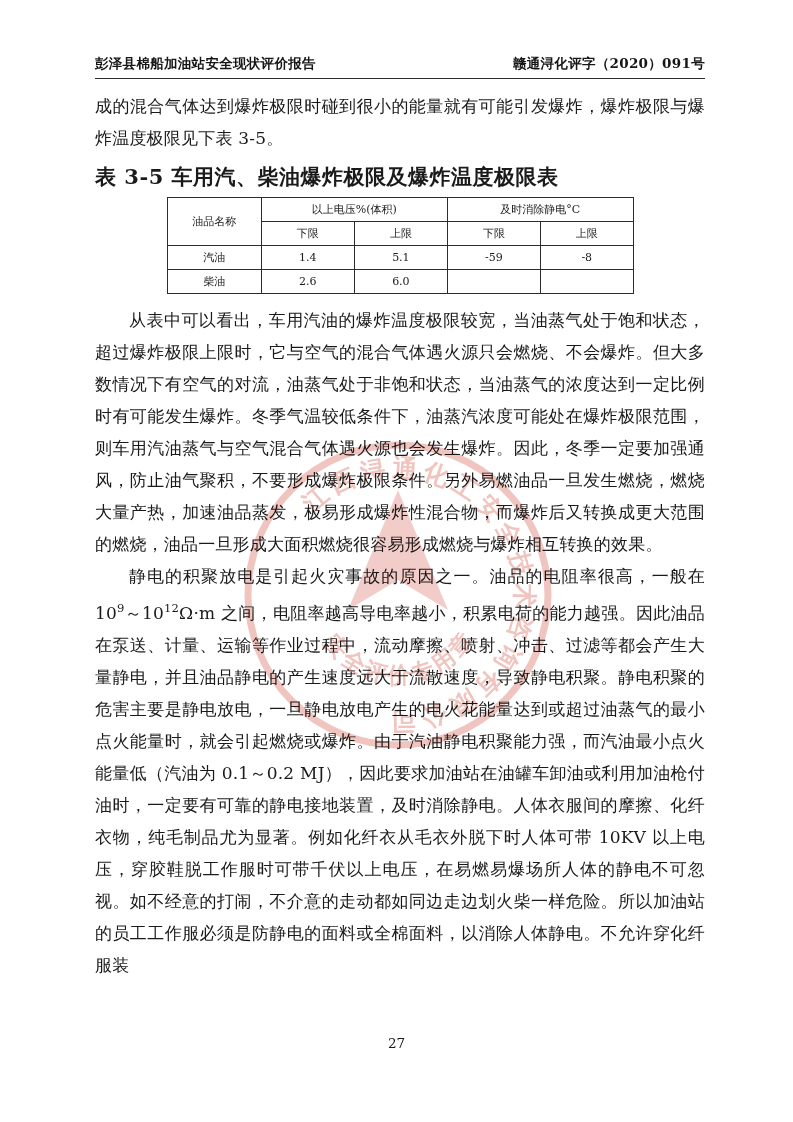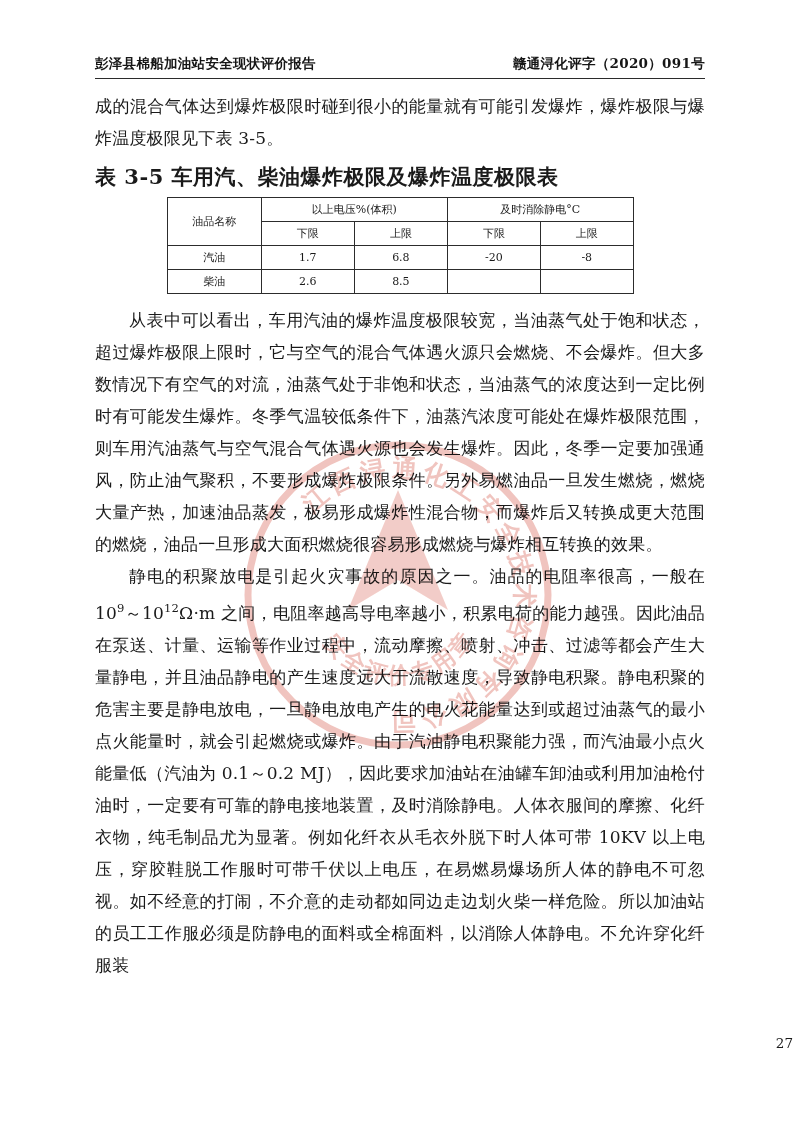--- a/index.html
+++ b/index.html
@@ -68,21 +68,21 @@
   }
   td.nameCol { width: 95px; }
   td.limCol { width: 93px; }
   td.tmpCol { width: 93px; }
   sup { font-size: 0.68em; vertical-align: super; }
   .pageno {
     position: absolute;
     left: 0;
     right: 0;
     top: 1035px;
-    text-align: right;
+    text-align: center;
     font-size: 13.5px;
     font-family: "DejaVu Serif", "Liberation Serif", serif;
   }
   
   .stamp {
     position: absolute;
     left: 198px;
     top: 395px;
     width: 400px;
     height: 400px;
@@ -118,29 +118,29 @@
         <td colspan="2">及时消除静电°C</td>
       </tr>
       <tr>
         <td class="limCol">下限</td>
         <td class="limCol">上限</td>
         <td class="tmpCol">下限</td>
         <td class="tmpCol">上限</td>
       </tr>
       <tr>
         <td>汽油</td>
-        <td>1.7</td>
-        <td>6.8</td>
-        <td>-20</td>
+        <td>1.4</td>
+        <td>5.1</td>
+        <td>-59</td>
         <td>-8</td>
       </tr>
       <tr>
         <td>柴油</td>
         <td>2.6</td>
-        <td>8.5</td>
+        <td>6.0</td>
         <td></td>
         <td></td>
       </tr>
     </tbody>
       </table>
 
     <div class="para indent">从表中可以看出，车用汽油的爆炸温度极限较宽，当油蒸气处于饱和状态，超过爆炸极限上限时，它与空气的混合气体遇火源只会燃烧、不会爆炸。但大多数情况下有空气的对流，油蒸气处于非饱和状态，当油蒸气的浓度达到一定比例时有可能发生爆炸。冬季气温较低条件下，油蒸汽浓度可能处在爆炸极限范围，则车用汽油蒸气与空气混合气体遇火源也会发生爆炸。因此，冬季一定要加强通风，防止油气聚积，不要形成爆炸极限条件。另外易燃油品一旦发生燃烧，燃烧大量产热，加速油品蒸发，极易形成爆炸性混合物，而爆炸后又转换成更大范围的燃烧，油品一旦形成大面积燃烧很容易形成燃烧与爆炸相互转换的效果。</div>
 
 
     <div class="para indent"><span>静电的积聚放电是引起火灾事故的原因之一。油品的电阻率很高，一般在 10</span><sup>9</sup><span>～10</span><sup>12</sup><span>Ω·m 之间，电阻率越高导电率越小，积累电荷的能力越强。因此油品在泵送、计量、运输等作业过程中，流动摩擦、喷射、冲击、过滤等都会产生大量静电，并且油品静电的产生速度远大于流散速度，导致静电积聚。静电积聚的危害主要是静电放电，一旦静电放电产生的电火花能量达到或超过油蒸气的最小点火能量时，就会引起燃烧或爆炸。由于汽油静电积聚能力强，而汽油最小点火能量低（汽油为 0.1～0.2 MJ），因此要求加油站在油罐车卸油或利用加油枪付油时，一定要有可靠的静电接地装置，及时消除静电。人体衣服间的摩擦、化纤衣物，纯毛制品尤为显著。例如化纤衣从毛衣外脱下时人体可带 10KV 以上电压，穿胶鞋脱工作服时可带千伏以上电压，在易燃易爆场所人体的静电不可忽视。如不经意的打闹，不介意的走动都如同边走边划火柴一样危险。所以加油站的员工工作服必须是防静电的面料或全棉面料，以消除人体静电。不允许穿化纤服装</span></div>

